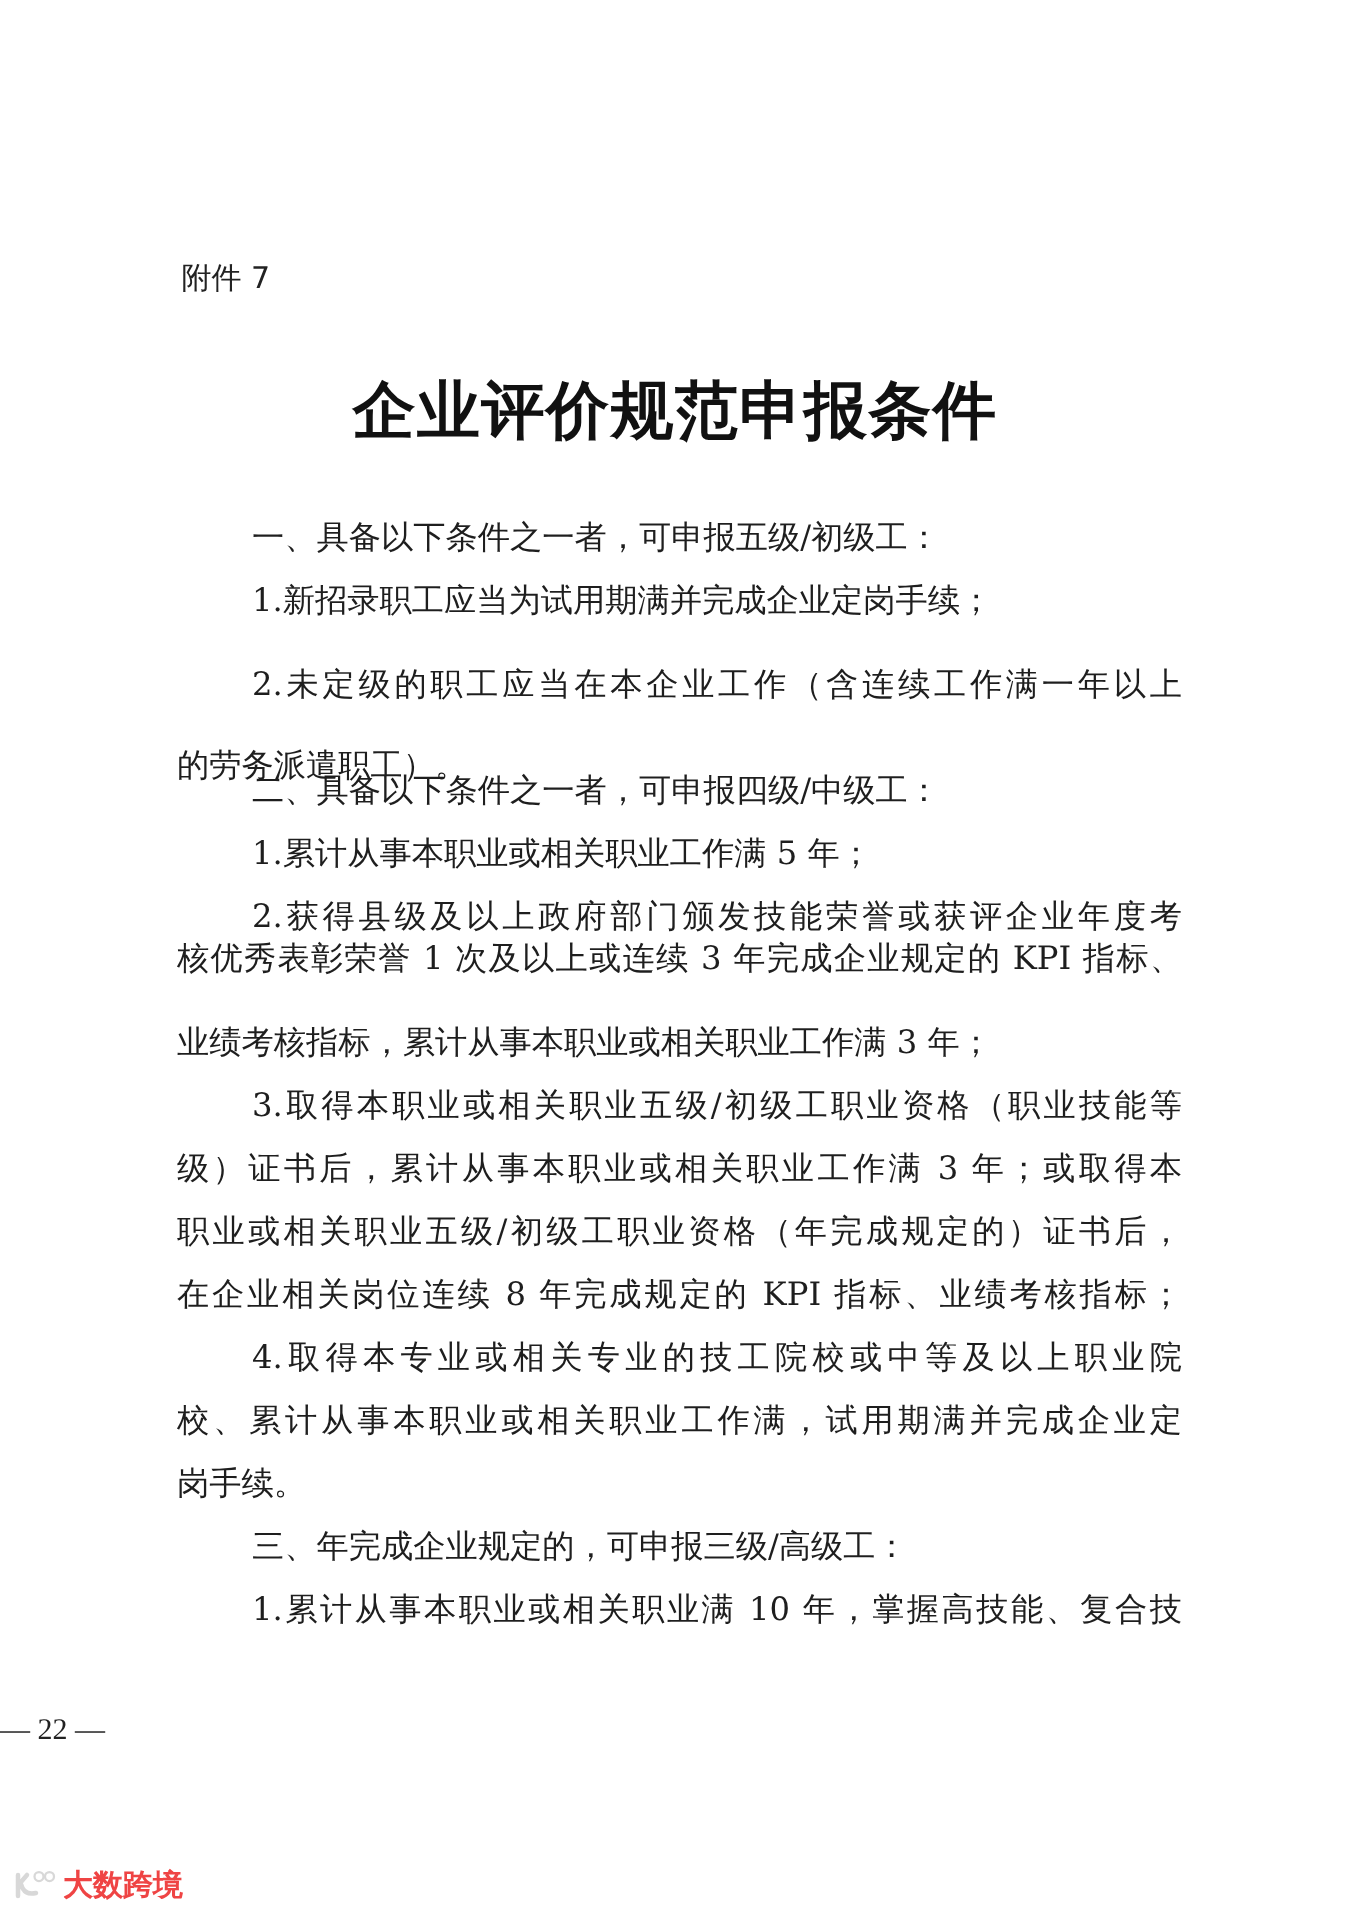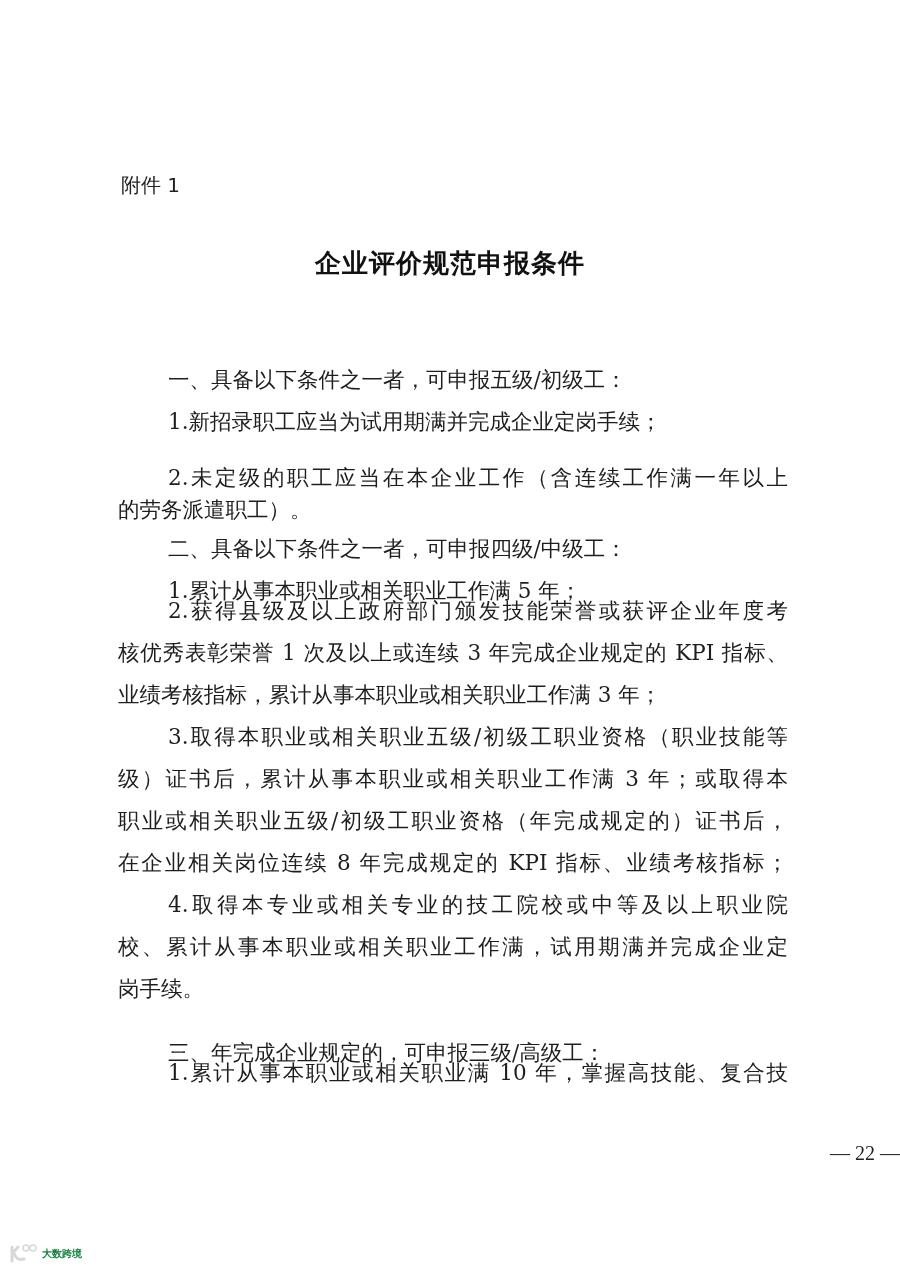--- a/index.html
+++ b/index.html
@@ -1,44 +1,44 @@
 <!DOCTYPE html>
 <html><head>
   <meta charset="utf-8">
   <style>
     html, body { margin: 0; padding: 0; }
     body {
       width: 900px; height: 1273px; background: #ffffff; position: relative; overflow: hidden;
       font-family: "DejaVu Serif", "Liberation Serif", serif; color: #1a1a1a;
     }
     .attach { position: absolute; left: 121px; top: 172px; font-size: 20px; font-family: "DejaVu Sans", sans-serif; color: #222; }
-    .title { position: absolute; left: 0; width: 900px; top: 246px; text-align: center; font-size: 26px; font-weight: bold; letter-spacing: 1px; color: #111; }
+    .title { position: absolute; left: 0; width: 900px; top: 246px; text-align: center; font-size: 42px; font-weight: bold; letter-spacing: 1px; color: #111; }
     .line { position: absolute; font-size: 21.5px; white-space: nowrap; color: #1e1e1e; }
-    .ind { left: 168px; margin-top: 22px; }
+    .ind { left: 168px; }
     .full { left: 118px; width: 670px; text-align-last: justify; text-align: justify; }
     .last { left: 118px; }
-    .pagenum { position: absolute; left: 0; width: 900px; top: 1142px; text-align: right; font-size: 20px; color: #222; font-family: "Liberation Serif", serif; }
-    .wm { position: absolute; left: 8px; top: 1243px; display: flex; align-items: center; gap: 4px; color: #15803d; font-size: 10px; font-family: "DejaVu Sans", sans-serif; font-weight: bold; justify-content: flex-end; }
+    .pagenum { position: absolute; left: 0; width: 900px; top: 1142px; text-align: left; font-size: 20px; color: #222; font-family: "Liberation Serif", serif; }
+    .wm { position: absolute; left: 8px; top: 1243px; display: flex; align-items: center; gap: 4px; color: #ef4444; font-size: 20px; font-family: "DejaVu Sans", sans-serif; font-weight: bold; justify-content: flex-end; }
     .wm svg { display: block; }
   </style>
 </head>
 <body>
 
-<div class="attach">附件 1</div>
+<div class="attach">附件 7</div>
 <div class="title">企业评价规范申报条件</div>
 
 <div class="line ind" style="top:343px">一、具备以下条件之一者，可申报五级/初级工：</div>
 <div class="line ind" style="top:385px">1.新招录职工应当为试用期满并完成企业定岗手续；</div>
 <div class="line ind full" style="left:168px;width:620px;top:441px">2.未定级的职工应当在本企业工作（含连续工作满一年以上</div>
 <div class="line last" style="top:495px">的劳务派遣职工）。</div>
 
 <div class="line ind" style="top:512px">二、具备以下条件之一者，可申报四级/中级工：</div>
 <div class="line ind" style="top:554px">1.累计从事本职业或相关职业工作满 5 年；</div>
 <div class="line full" style="left:168px;width:620px;top:596px">2.获得县级及以上政府部门颁发技能荣誉或获评企业年度考</div>
-<div class="line full" style="top:638px">核优秀表彰荣誉 1 次及以上或连续 3 年完成企业规定的 KPI 指标、</div>
+<div class="line full" style="top:624px">核优秀表彰荣誉 1 次及以上或连续 3 年完成企业规定的 KPI 指标、</div>
 <div class="line last" style="top:680px">业绩考核指标，累计从事本职业或相关职业工作满 3 年；</div>
 
 <div class="line full" style="left:168px;width:620px;top:722px">3.取得本职业或相关职业五级/初级工职业资格（职业技能等</div>
 <div class="line full" style="top:764px">级）证书后，累计从事本职业或相关职业工作满 3 年；或取得本</div>
 <div class="line full" style="top:806px">职业或相关职业五级/初级工职业资格（年完成规定的）证书后，</div>
 <div class="line full" style="top:848px">在企业相关岗位连续 8 年完成规定的 KPI 指标、业绩考核指标；</div>
 
 <div class="line full" style="left:168px;width:620px;top:890px">4.取得本专业或相关专业的技工院校或中等及以上职业院</div>
 <div class="line full" style="top:932px">校、累计从事本职业或相关职业工作满，试用期满并完成企业定</div>
 <div class="line last" style="top:974px">岗手续。</div>

